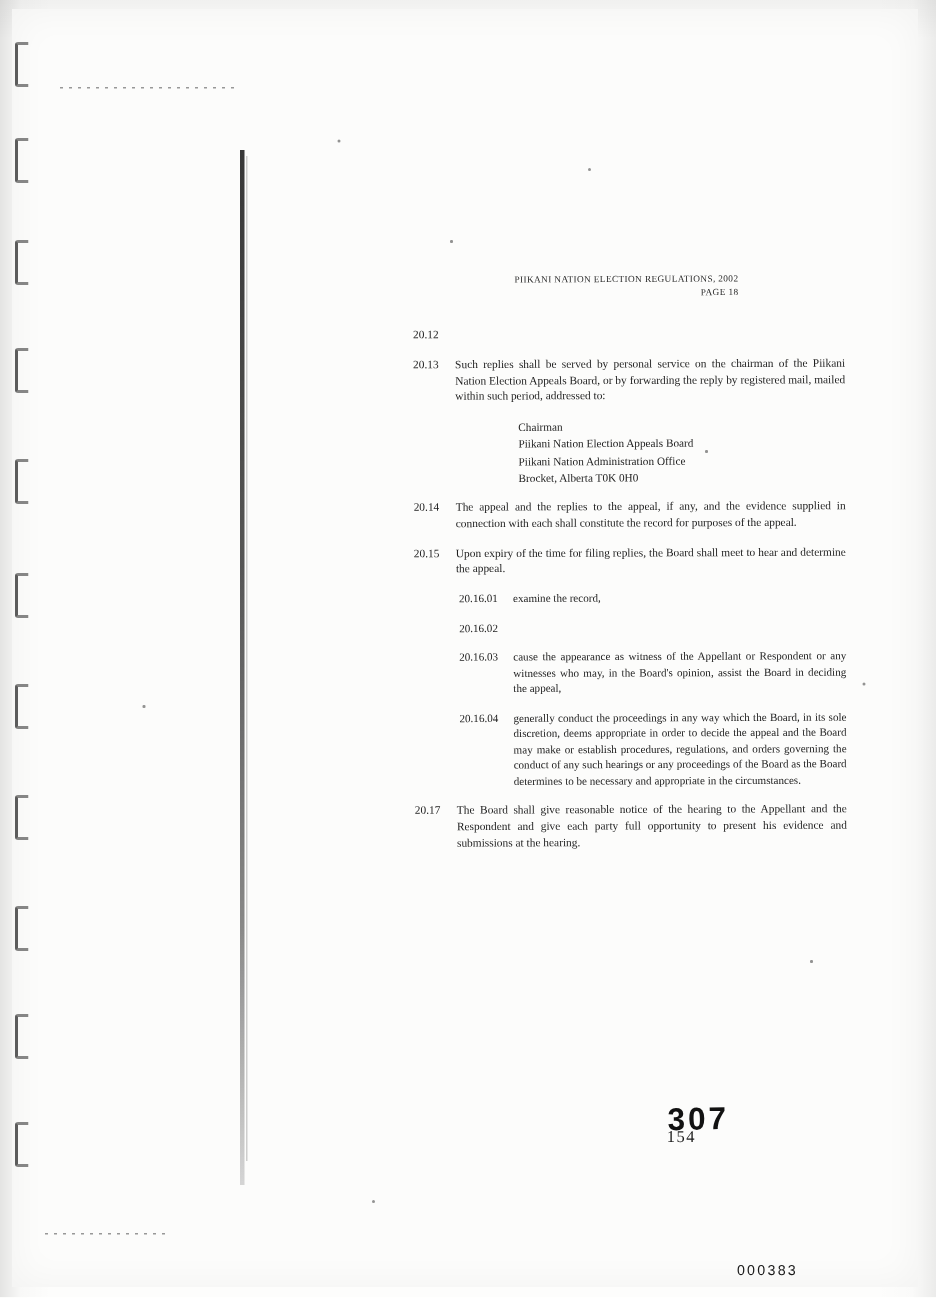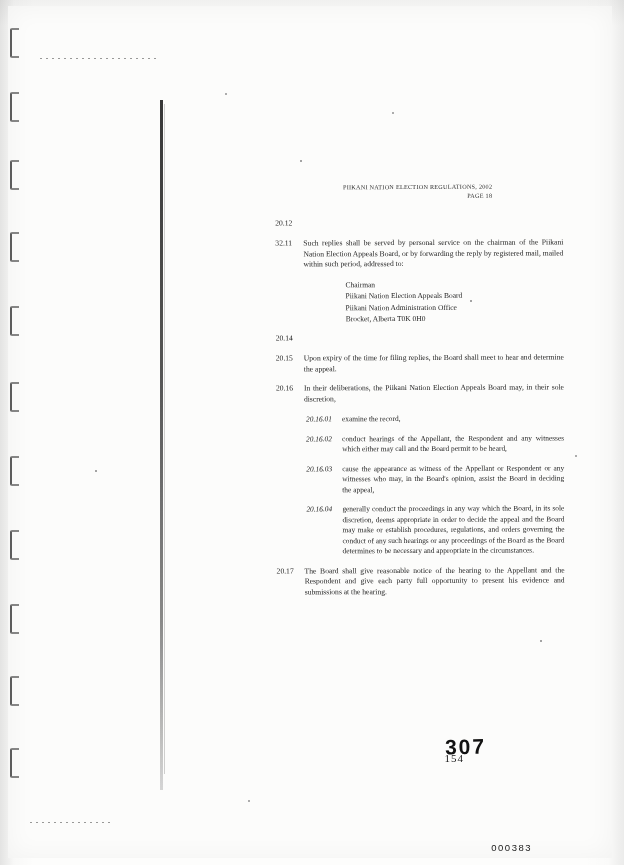--- a/index.html
+++ b/index.html
@@ -134,21 +134,20 @@
     text-align: justify;
   }
 
   
   .sub {
     margin-left: 30px;
     font-size: 7.4px;
   }
   .sub .num {
     width: 36px;
-    font-style: italic;
   }
 
   
   .addr {
     margin: 7px 0 9px 70px;
     font-size: 7.5px;
     line-height: 1.5;
     color: #1d1d1d;
   }
 
@@ -222,53 +221,49 @@
       <div>PAGE 18</div>
     </div>
 
     <div class="body-block">
 
       <div class="clause">
         <div class="num">20.12</div>
       </div>
 
       <div class="clause">
-        <div class="num">32.11</div>
+        <div class="num">20.13</div>
         <div class="txt">Such replies shall be served by personal service on the chairman of the Piikani Nation Election Appeals Board, or by forwarding the reply by registered mail, mailed within such period, addressed to:</div>
       </div>
 
       <div class="addr">
         <div>Chairman</div>
         <div>Piikani Nation Election Appeals Board</div>
         <div>Piikani Nation Administration Office</div>
         <div>Brocket, Alberta  T0K 0H0</div>
       </div>
 
       <div class="clause">
         <div class="num">20.14</div>
+        <div class="txt">The appeal and the replies to the appeal, if any, and the evidence supplied in connection with each shall constitute the record for purposes of the appeal.</div>
       </div>
 
       <div class="clause">
         <div class="num">20.15</div>
         <div class="txt">Upon expiry of the time for filing replies, the Board shall meet to hear and determine the appeal.</div>
       </div>
 
-      <div class="clause">
-        <div class="num">20.16</div>
-        <div class="txt">In their deliberations, the Piikani Nation Election Appeals Board may, in their sole discretion,</div>
-      </div>
 
       <div class="clause sub">
         <div class="num">20.16.01</div>
         <div class="txt">examine the record,</div>
       </div>
 
       <div class="clause sub">
         <div class="num">20.16.02</div>
-        <div class="txt">conduct hearings of the Appellant, the Respondent and any witnesses which either may call and the Board permit to be heard,</div>
       </div>
 
       <div class="clause sub">
         <div class="num">20.16.03</div>
         <div class="txt">cause the appearance as witness of the Appellant or Respondent or any witnesses who may, in the Board's opinion, assist the Board in deciding the appeal,</div>
       </div>
 
       <div class="clause sub">
         <div class="num">20.16.04</div>
         <div class="txt">generally conduct the proceedings in any way which the Board, in its sole discretion, deems appropriate in order to decide the appeal and the Board may make or establish procedures, regulations, and orders governing the conduct of any such hearings or any proceedings of the Board as the Board determines to be necessary and appropriate in the circumstances.</div>

